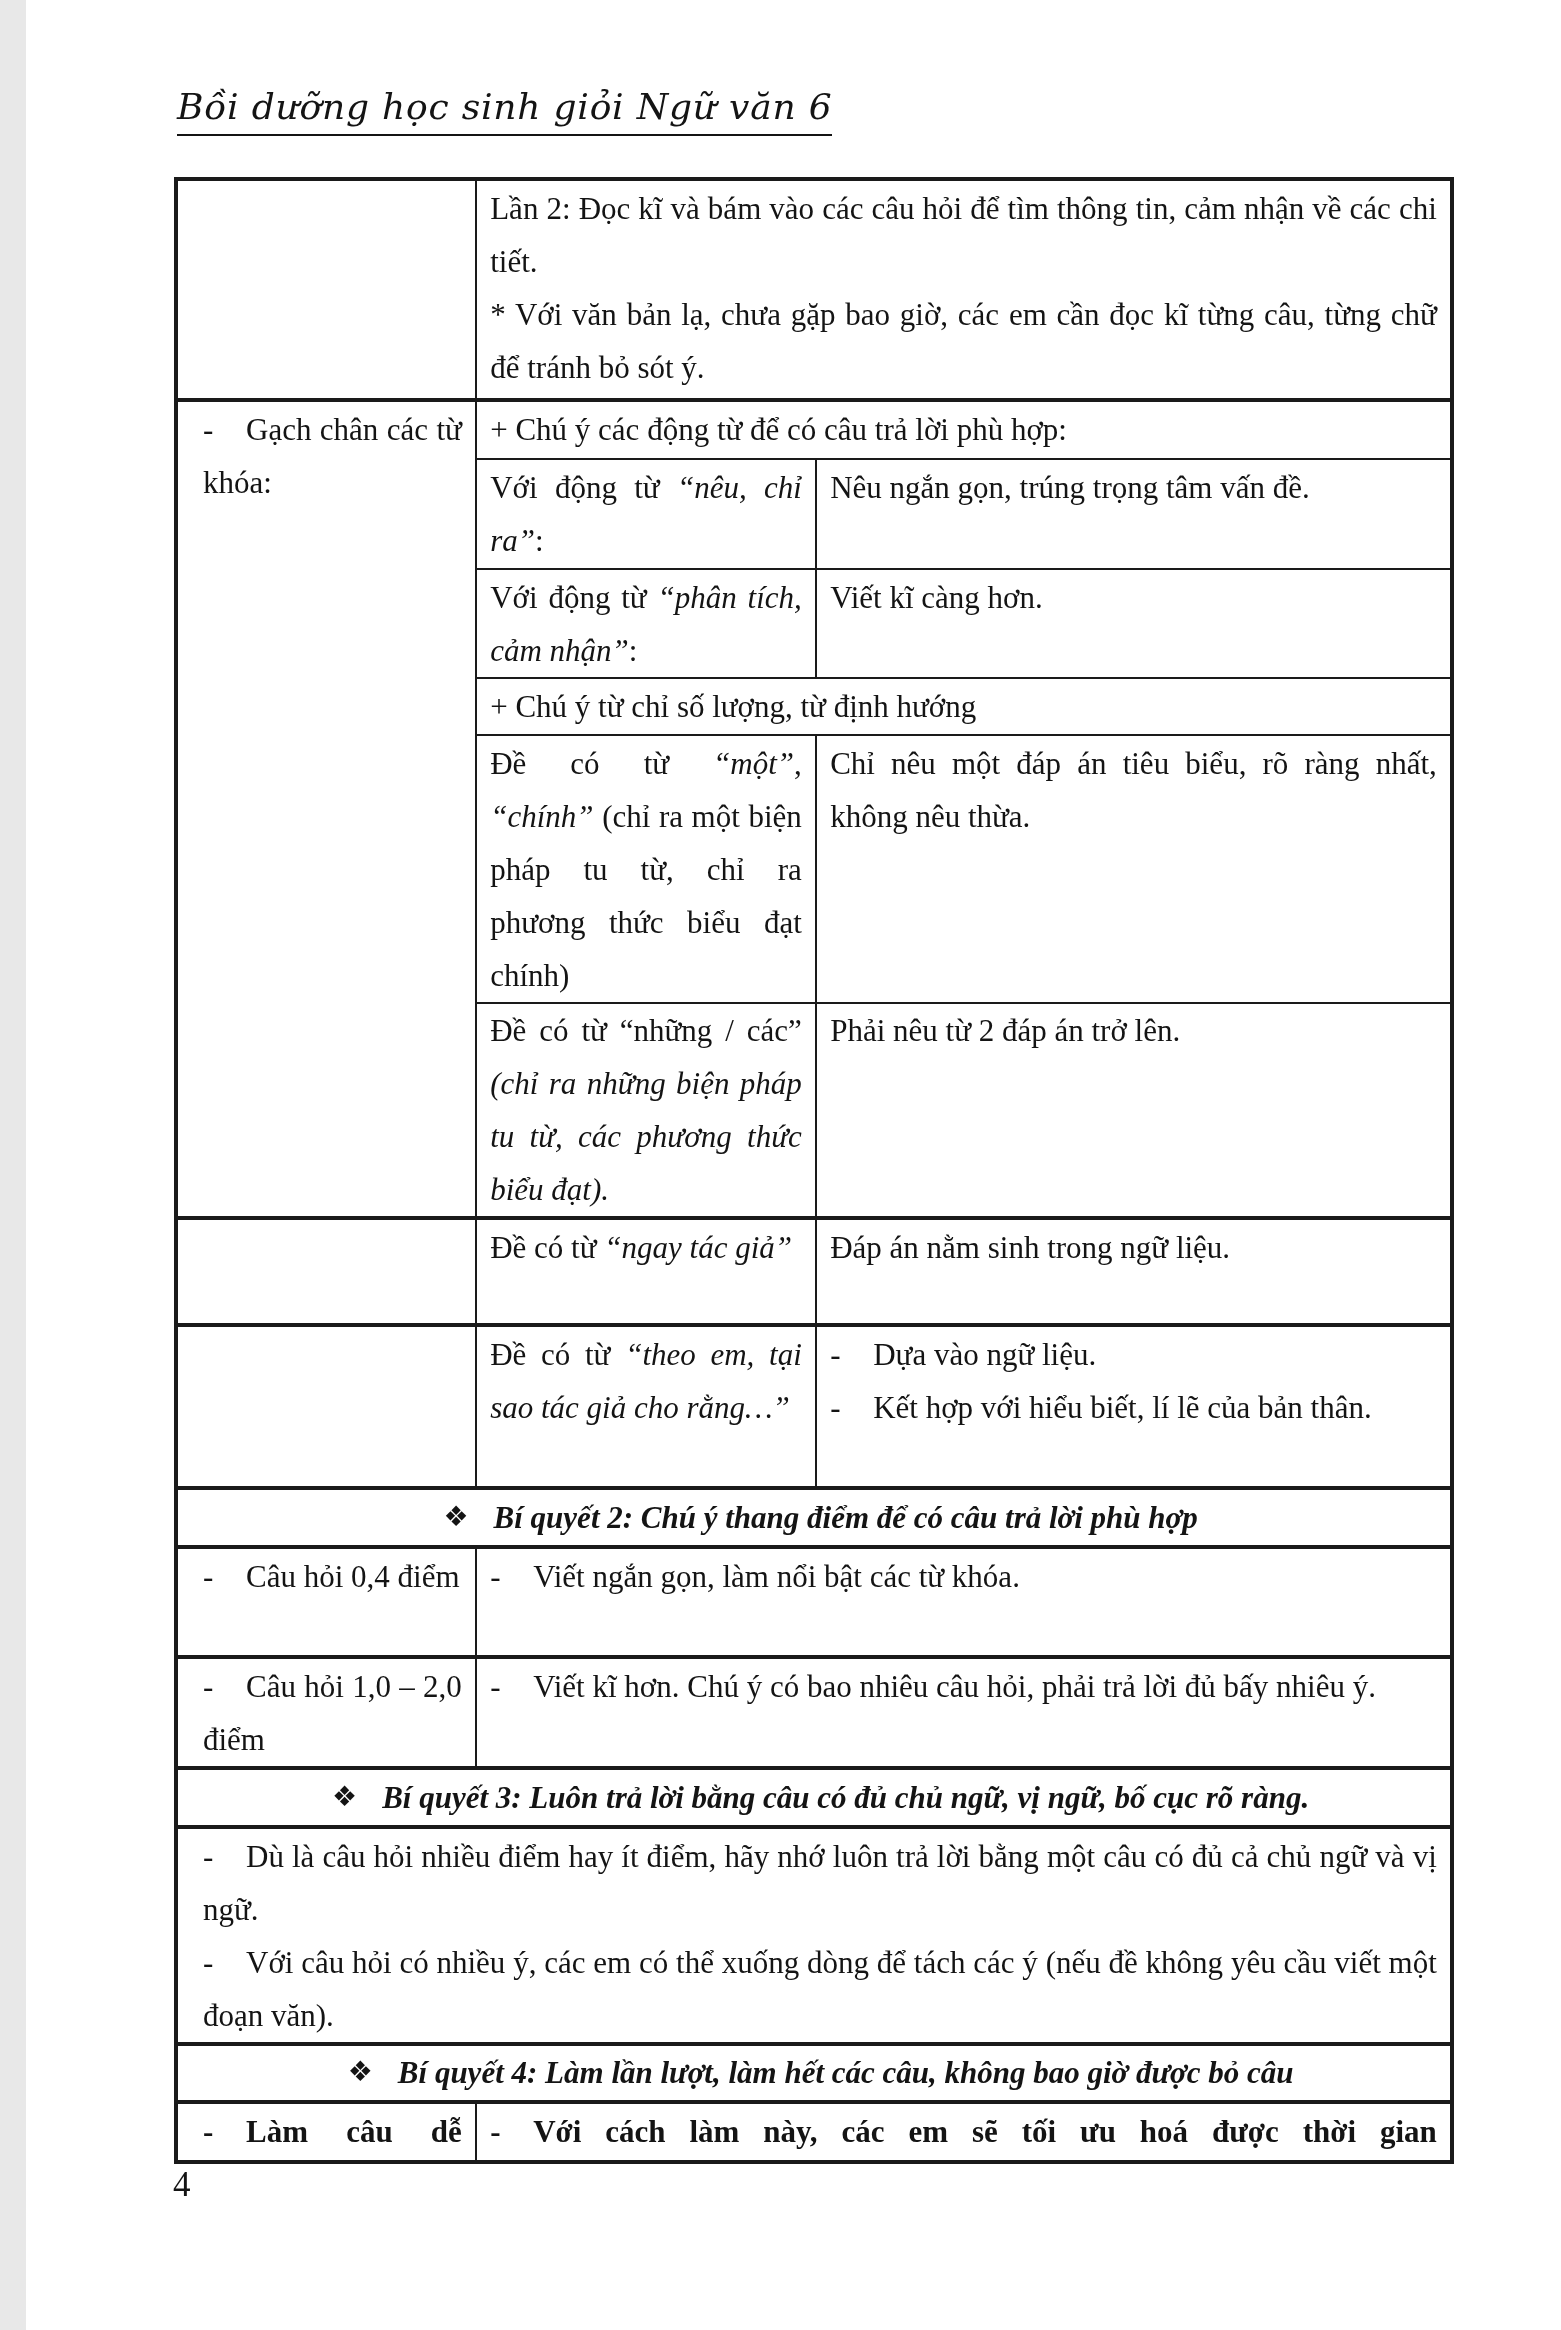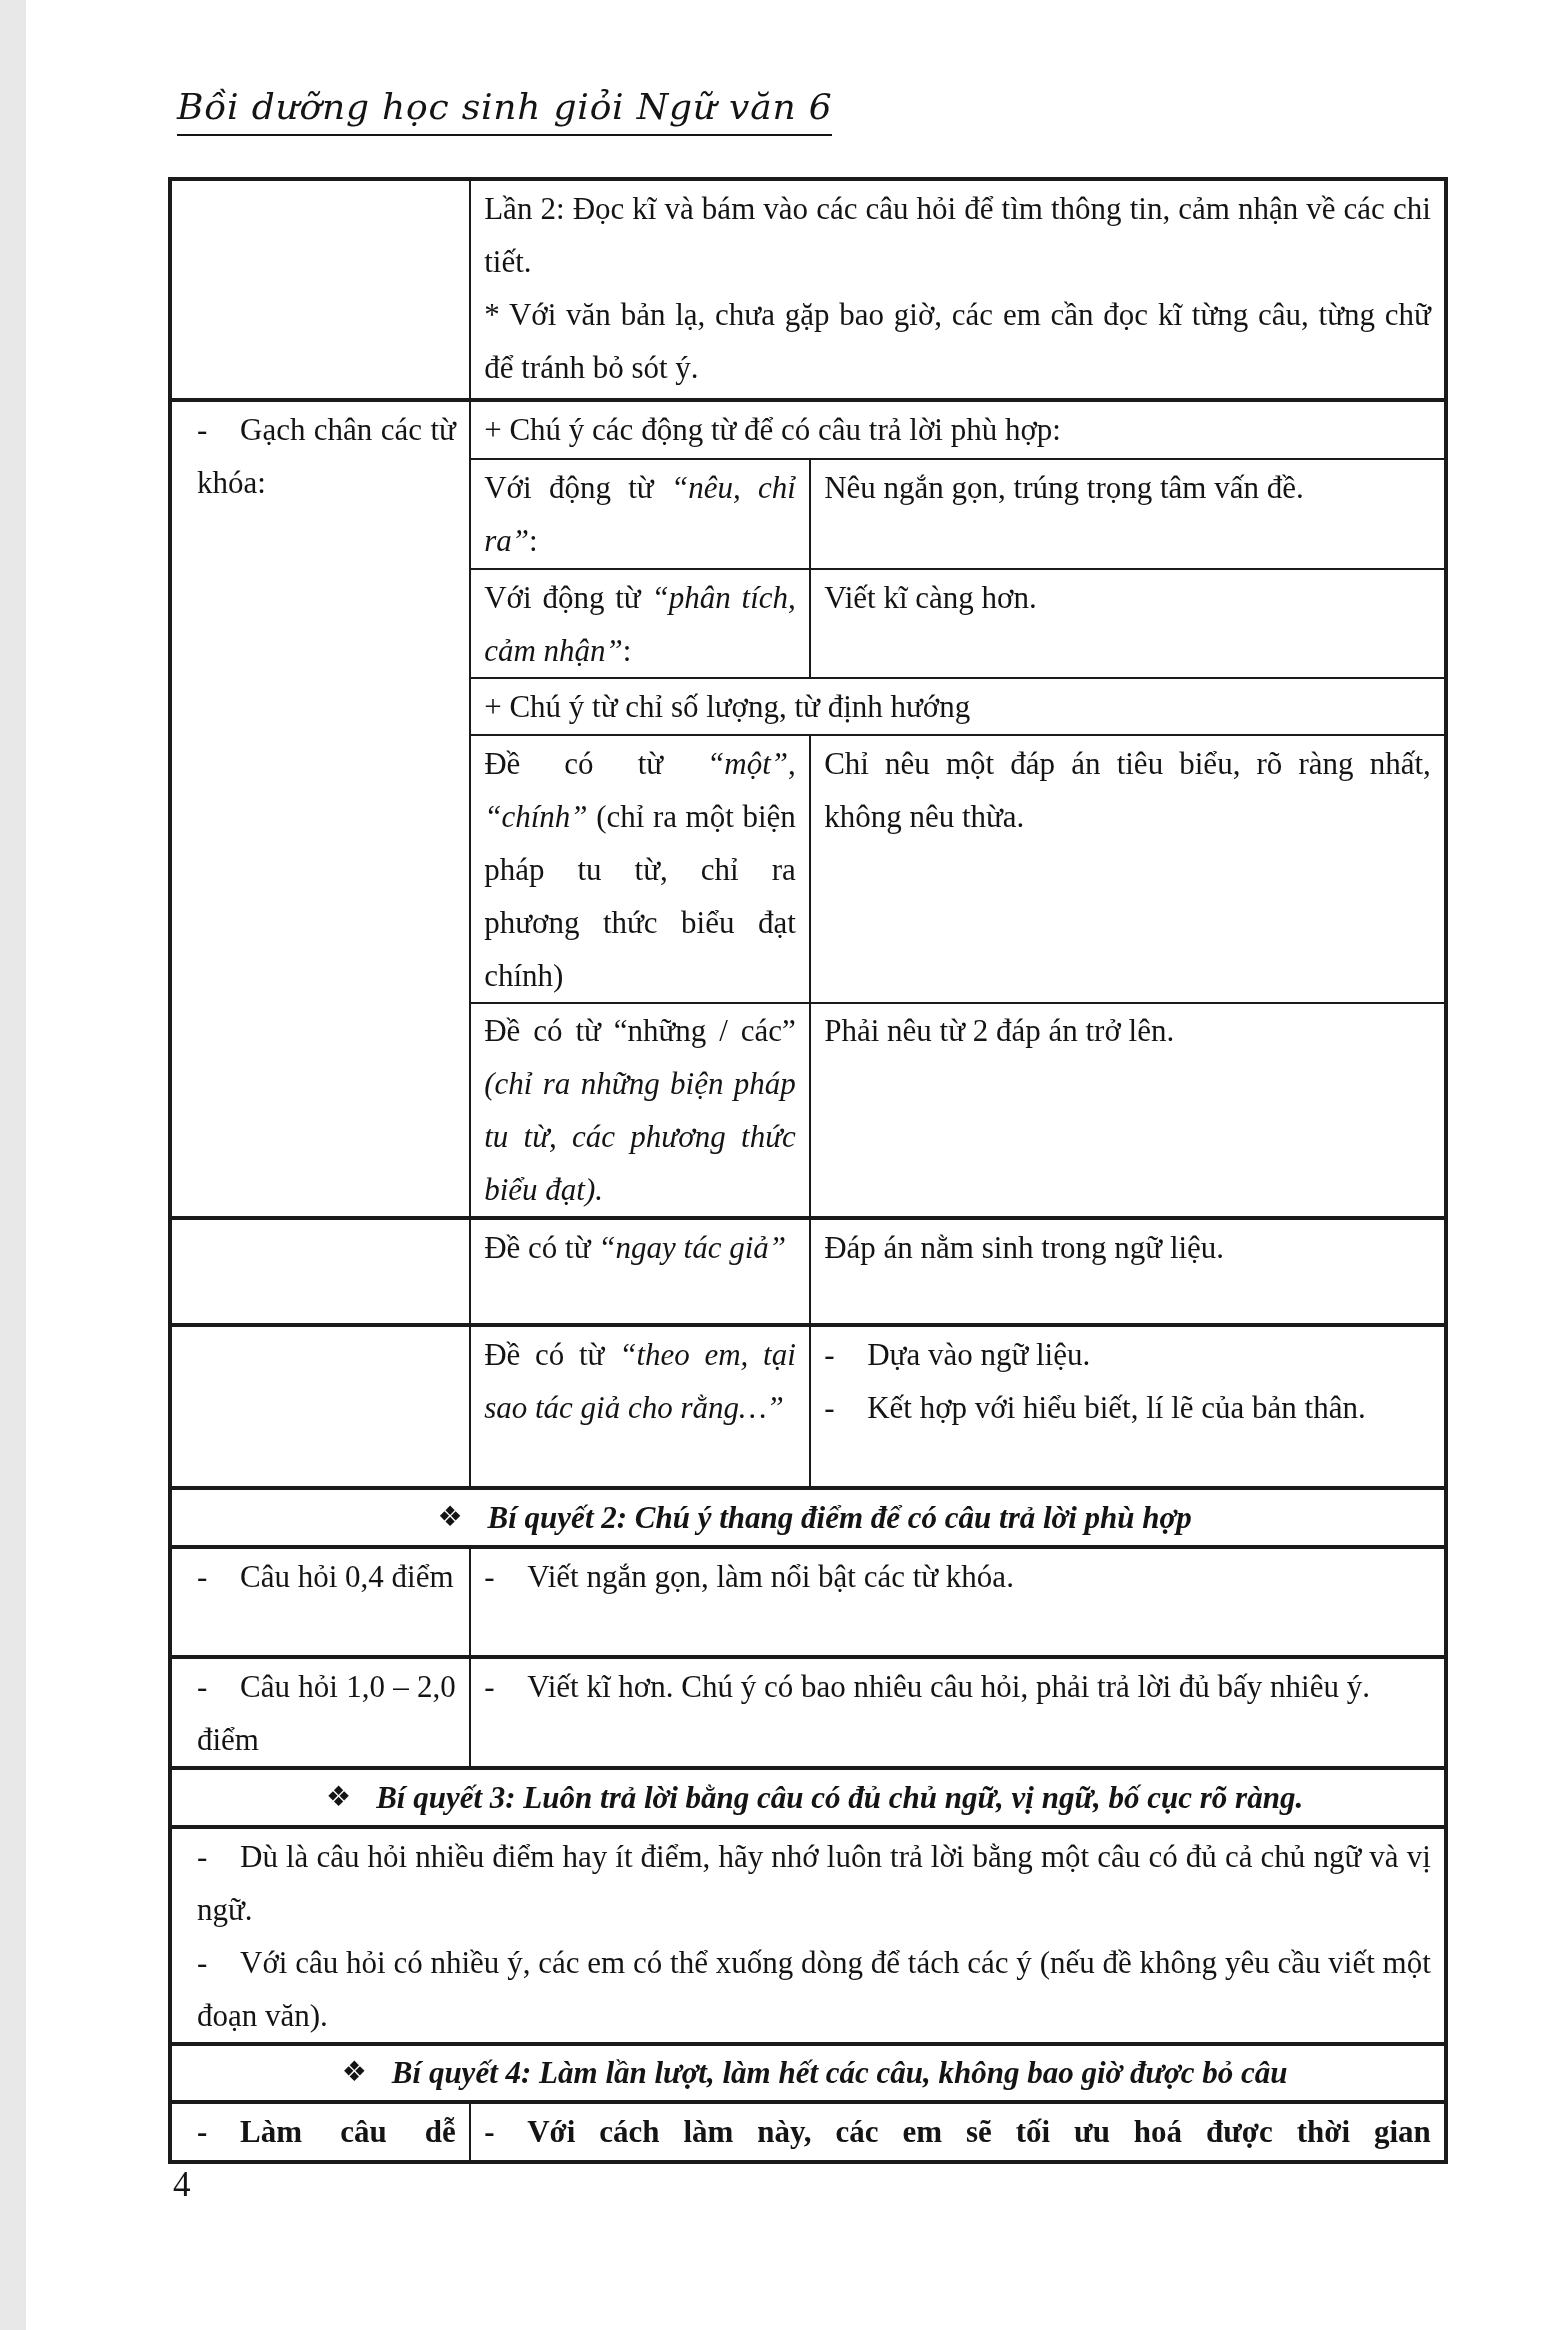--- a/index.html
+++ b/index.html
@@ -20,21 +20,21 @@
     font-size:36px;
     letter-spacing:0.8px;
     white-space:nowrap;
   }
   .header .uline {
     border-bottom:2.5px solid #141414;
     padding-bottom:6.6px;
   }
   
   table.doc {
-    position:absolute; left:142px; top:177px;
+    position:absolute; left:148px; top:177px;
     width:1276px;
     border-collapse:collapse;
     table-layout:fixed;
     border:4.1px solid #1a1a1a;
   }
   td {
     border:2.5px solid #1a1a1a;
     vertical-align:top;
     padding:0.8px 13.2px 0 13.2px;
     font-size:31px;

